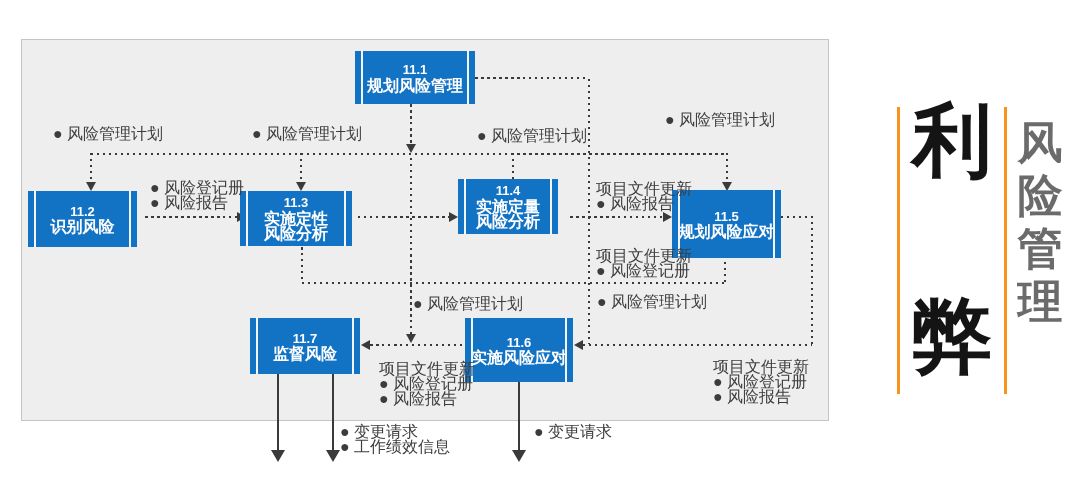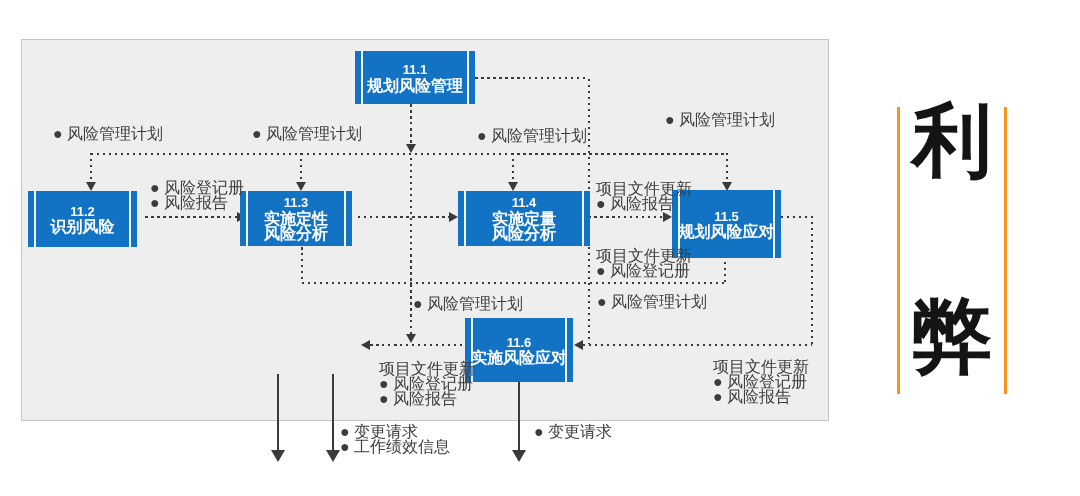--- a/index.html
+++ b/index.html
@@ -102,32 +102,36 @@
   </div>
   <div class="proc" style="left:28px;top:191px;width:109px;height:56px">
     <div class="pid">11.2</div>
     <div class="pname">识别风险</div>
   </div>
   <div class="proc" style="left:240px;top:191px;width:112px;height:55px">
     <div class="pid">11.3</div>
     <div class="pname">实施定性
 风险分析</div>
   </div>
-  <div class="proc" style="left:458px;top:191px;width:132px;height:55px">
+  <div class="proc" style="left:458px;top:179px;width:100px;height:55px">
     <div class="pid">11.4</div>
     <div class="pname">实施定量
 风险分析</div>
   </div>
   <div class="proc" style="left:672px;top:190px;width:109px;height:68px">
     <div class="pid">11.5</div>
     <div class="pname">规划风险应对</div>
   </div>
   <div class="proc" style="left:465px;top:318px;width:108px;height:64px">
     <div class="pid">11.6</div>
     <div class="pname">实施风险应对</div>
+  </div>
+  <div class="proc" style="left:250px;top:318px;width:110px;height:56px">
+    <div class="pid">11.7</div>
+    <div class="pname">监督风险</div>
   </div>
 
   <div class="lbl" style="left:53px;top:126px">● 风险管理计划</div>
   <div class="lbl" style="left:252px;top:126px">● 风险管理计划</div>
   <div class="lbl" style="left:477px;top:128px">● 风险管理计划</div>
   <div class="lbl" style="left:665px;top:112px">● 风险管理计划</div>
   <div class="lbl" style="left:150px;top:180px">● 风险登记册
 ● 风险报告</div>
   <div class="lbl" style="left:596px;top:181px">项目文件更新
 ● 风险报告</div>
@@ -142,14 +146,15 @@
 ● 风险登记册
 ● 风险报告</div>
   <div class="lbl" style="left:340px;top:424px">● 变更请求
 ● 工作绩效信息</div>
   <div class="lbl" style="left:534px;top:424px">● 变更请求</div>
 
   <div class="vline" style="left:897px;top:107px;height:287px"></div>
   <div class="vline" style="left:1004px;top:107px;height:287px"></div>
   <div class="bigchar" style="top:99px">利</div>
   <div class="bigchar" style="top:294px">弊</div>
+  <div class="vtitle">风险管理</div>
 
 </div>
 
 </body></html>

